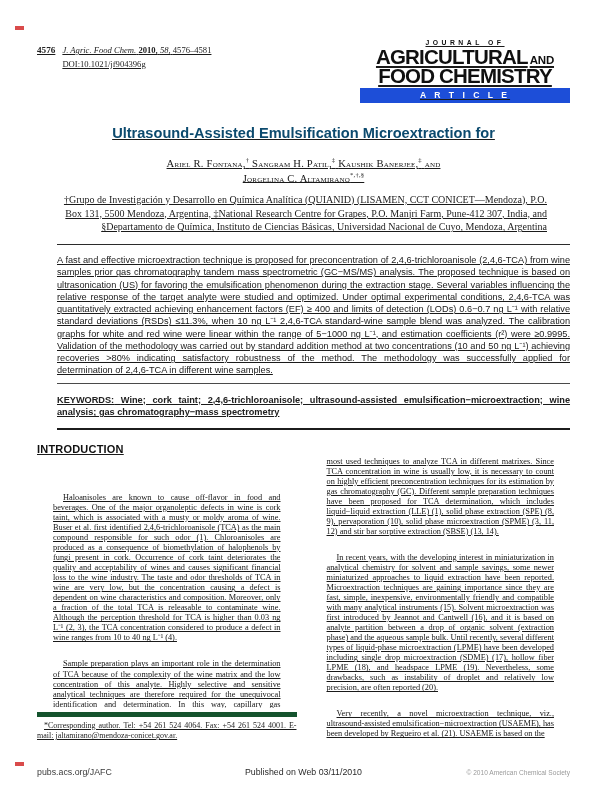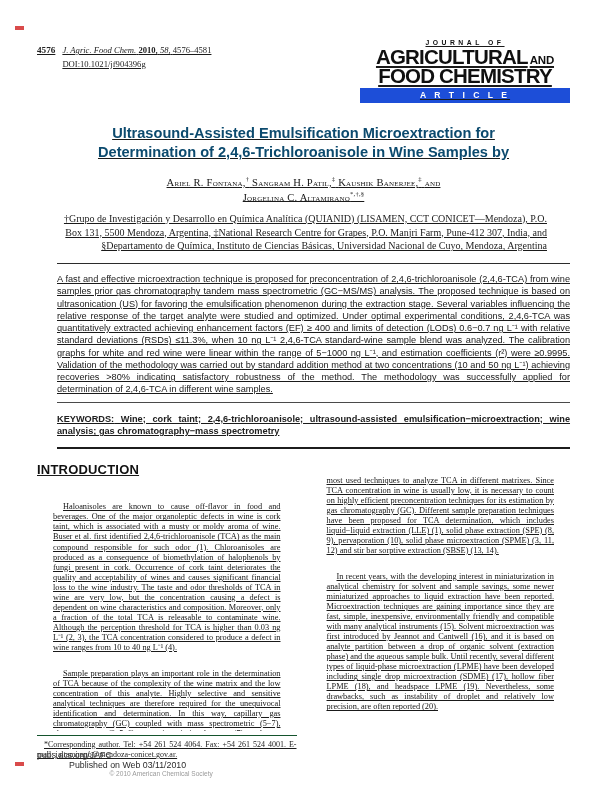--- a/index.html
+++ b/index.html
@@ -37,31 +37,31 @@
   .abstract{margin-top:9px;font-family:"Liberation Sans",sans-serif;font-size:9.2px;
             line-height:1.33;text-align:justify;color:#202020;}
   .rule-thin{margin-top:7px;border-top:1px solid #4a4a4a;}
   .keywords{font-family:"Liberation Sans",sans-serif;font-weight:700;
             font-size:9.2px;line-height:1.35;text-align:justify;color:#202020;}
   .rule-thick{margin-top:7px;border-top:2.6px solid #1c1c1c;}
   
   .body-cols{margin-top:11px;display:flex;gap:14px;height:301px;overflow:hidden;
              font-size:8.3px;line-height:1.21;text-align:justify;color:#141414;}
   .col{flex:1;min-width:0;display:flex;flex-direction:column;}
-  .intro-heading{font-family:"Liberation Sans",sans-serif;font-weight:bold;font-size:13px;
-                 letter-spacing:0.2px;margin:2px 0 9px;color:#111;}
+  .intro-heading{font-family:"Liberation Sans",sans-serif;font-weight:bold;font-size:11px;
+                 letter-spacing:0.2px;margin:2px 0 21px;color:#111;}
   .col-pars{overflow:hidden;}
   .col-left .col-pars{flex:1;}
   .bp{margin:16px;text-indent:10px;}
   .col-right .bp:first-child{text-indent:0;}
-  .footnote{border-top:1px solid #14532d;margin-top:4px;padding-top:4px;
+  .footnote{border-top:5px solid #14532d;margin-top:4px;padding-top:4px;
             font-size:8px;line-height:1.32;text-indent:7px;color:#1c1c1c;}
   
   .footer{position:absolute;left:37px;right:37px;bottom:23px;display:flex;
-          align-items:baseline;font-family:"Liberation Sans",sans-serif;flex-direction:column;}
+          align-items:baseline;font-family:"Liberation Sans",sans-serif;}
   .footer-left{width:33%;font-size:8.8px;color:#3a3a3a;}
   .footer-center{width:34%;font-size:8.8px;text-align:center;color:#2a2a2a;}
   .footer-right{width:33%;font-size:6.6px;text-align:right;color:#9a9a9a;}
   
   .mark{position:absolute;left:15px;width:9px;height:4px;background:#d94b4b;}
   .mark-top{top:26px;}
   .mark-bottom{top:762px;}
 </style>
 </head>
 <body>
@@ -87,21 +87,20 @@
       <div class="logo">
         <div class="journal-of">JOURNAL OF</div>
         <div class="logo-big"><span>AGRICULTURAL</span><span class="logo-and">AND</span></div>
         <div class="logo-big">FOOD CHEMISTRY</div>
         <div class="article-bar">A R T I C L E</div>
       </div>
     </div>
 
     <div class="paper-title">
         <div>Ultrasound-Assisted Emulsification Microextraction for</div>
-        <div>Determination of 2,4,6-Trichloroanisole in Wine Samples by</div>
       </div>
 
     <div class="authors">
       <div><span>Ariel R. Fontana,</span><sup>†</sup> <span>Sangram H. Patil,</span><sup>‡</sup> <span>Kaushik Banerjee,</span><sup>‡</sup> <span>and</span> </div>
       <div><span>Jorgelina C. Altamirano</span><sup>*,†,§</sup> </div>
     </div>
 
     <div class="affil">†Grupo de Investigación y Desarrollo en Química Analítica (QUIANID) (LISAMEN, CCT CONICET—Mendoza), P.O. Box 131, 5500 Mendoza, Argentina, ‡National Research Centre for Grapes, P.O. Manjri Farm, Pune-412 307, India, and §Departamento de Química, Instituto de Ciencias Básicas, Universidad Nacional de Cuyo, Mendoza, Argentina</div>
 
     <div class="abs-block">
@@ -118,20 +117,21 @@
         <div class="col-pars">
             <p class="bp">Haloanisoles are known to cause off-flavor in food and beverages. One of the major organoleptic defects in wine is cork taint, which is associated with a musty or moldy aroma of wine. Buser et al. first identified 2,4,6-trichloroanisole (TCA) as the main compound responsible for such odor (1). Chloroanisoles are produced as a consequence of biomethylation of halophenols by fungi present in cork. Occurrence of cork taint deteriorates the quality and acceptability of wines and causes significant financial loss to the wine industry. The taste and odor thresholds of TCA in wine are very low, but the concentration causing a defect is dependent on wine characteristics and composition. Moreover, only a fraction of the total TCA is releasable to contaminate wine. Although the perception threshold for TCA is higher than 0.03 ng L⁻¹ (2, 3), the TCA concentration considered to produce a defect in wine ranges from 10 to 40 ng L⁻¹ (4).</p>
             <p class="bp">Sample preparation plays an important role in the determination of TCA because of the complexity of the wine matrix and the low concentration of this analyte. Highly selective and sensitive analytical techniques are therefore required for the unequivocal identification and determination. In this way, capillary gas chromatography (GC) coupled with mass spectrometric (5−7), electron capture (3, 5, 6) or atomic emission detectors (7) are the</p>
           </div>
         <div class="footnote">*Corresponding author. Tel: +54 261 524 4064. Fax: +54 261 524 4001. E-mail: jaltamirano@mendoza-conicet.gov.ar.</div>
       </div>
       <div class="col col-right">
         <div class="col-pars">
             <p class="bp">most used techniques to analyze TCA in different matrixes. Since TCA concentration in wine is usually low, it is necessary to count on highly efficient preconcentration techniques for its estimation by gas chromatography (GC). Different sample preparation techniques have been proposed for TCA determination, which includes liquid−liquid extraction (LLE) (1), solid phase extraction (SPE) (8, 9), pervaporation (10), solid phase microextraction (SPME) (3, 11, 12) and stir bar sorptive extraction (SBSE) (13, 14).</p>
             <p class="bp">In recent years, with the developing interest in miniaturization in analytical chemistry for solvent and sample savings, some newer miniaturized approaches to liquid extraction have been reported. Microextraction techniques are gaining importance since they are fast, simple, inexpensive, environmentally friendly and compatible with many analytical instruments (15). Solvent microextraction was first introduced by Jeannot and Cantwell (16), and it is based on analyte partition between a drop of organic solvent (extraction phase) and the aqueous sample bulk. Until recently, several different types of liquid-phase microextraction (LPME) have been developed including single drop microextraction (SDME) (17), hollow fiber LPME (18), and headspace LPME (19). Nevertheless, some drawbacks, such as instability of droplet and relatively low precision, are often reported (20).</p>
+            <p class="bp">Very recently, a novel microextraction technique, viz., ultrasound-assisted emulsification−microextraction (USAEME), has been developed by Regueiro et al. (21). USAEME is based on the</p>
           </div>
       </div>
     </div>
 
   </div>
 
   <div class="footer">
     <div class="footer-left">pubs.acs.org/JAFC</div>
     <div class="footer-center">Published on Web 03/11/2010</div>
     <div class="footer-right">© 2010 American Chemical Society</div>

